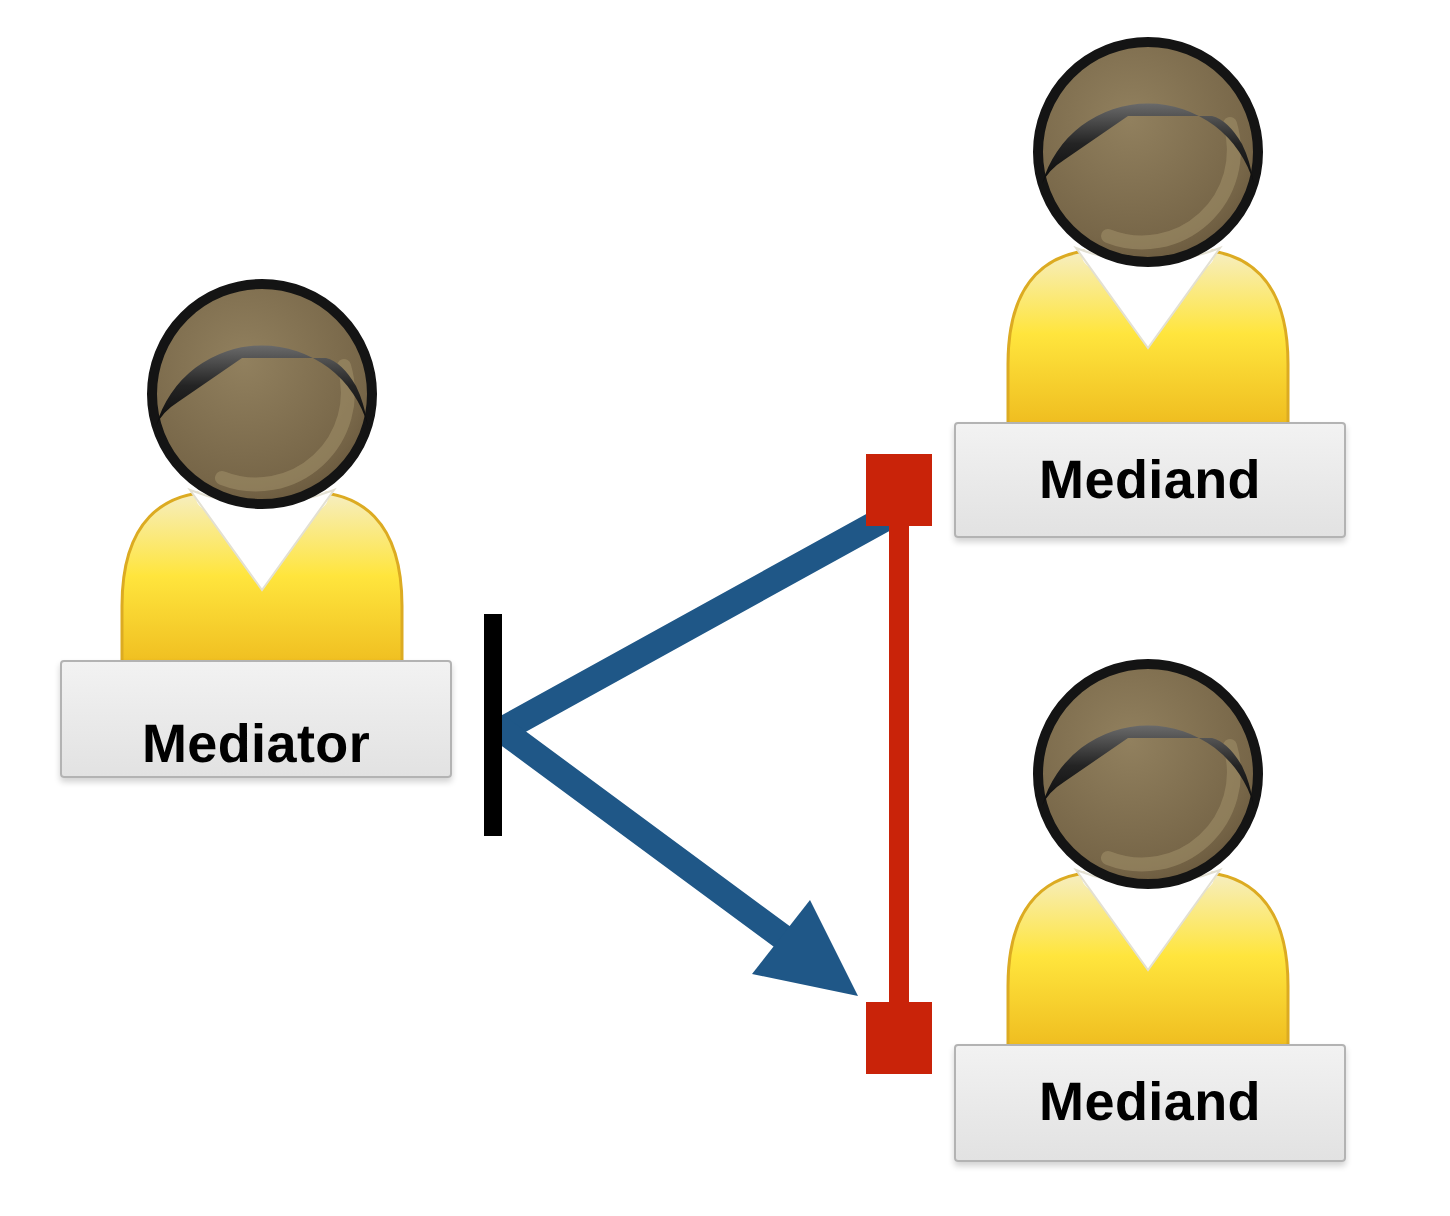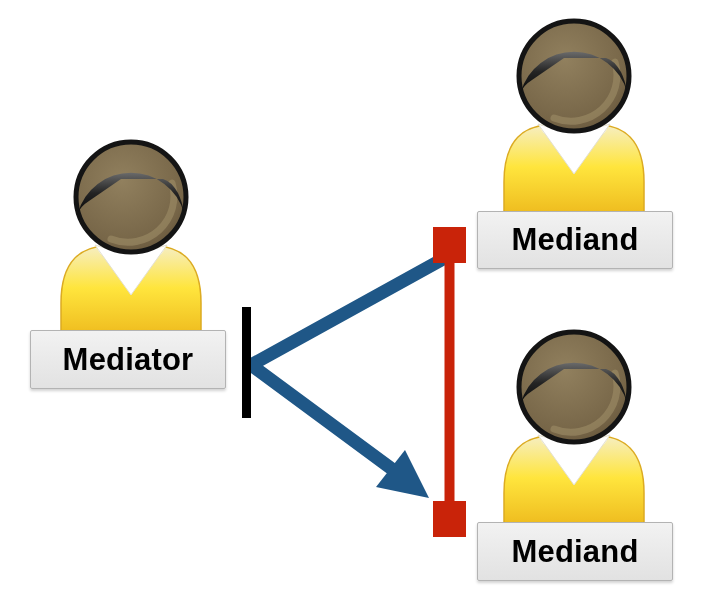--- a/index.html
+++ b/index.html
@@ -25,21 +25,21 @@
     position: absolute;
     display: flex;
     align-items: center;
     justify-content: center;
     background: linear-gradient(180deg, #f2f2f2 0%, #e9e9e9 55%, #e2e2e2 100%);
     border: 1px solid #b3b3b3;
     border-radius: 2px;
     box-shadow: 0 2px 3px rgba(0,0,0,0.18);
     color: #000000;
     font-weight: bold;
-    font-size: 31px;
+    font-size: 27px;
     letter-spacing: 0.2px;
   }
 </style>
 </head>
 <body>
 
 <div class="canvas">
 
   <div class="person" style="left:51px; top:139px;">
     <svg width="160" height="200" viewBox="0 0 160 200">
@@ -126,21 +126,21 @@
   <svg class="overlay" width="725" height="608" viewBox="0 0 725 608">
     <line x1="251" y1="365" x2="452" y2="254" stroke-width="13" stroke-linecap="round" stroke="#1f5787"></line>
     <line x1="251" y1="365" x2="396" y2="472" stroke-width="13" stroke-linecap="round" stroke="#1f5787"></line>
     <polygon points="429,498 376,487 405,450" fill="#1f5787"></polygon>
     <rect x="242" y="307" width="9" height="111" fill="#000000"></rect>
     <line x1="449.5" y1="245" x2="449.5" y2="519" stroke-width="10" stroke="#c92309"></line>
     <rect x="433" y="227" width="33" height="36" fill="#c92309"></rect>
     <rect x="433" y="501" width="33" height="36" fill="#c92309"></rect>
   </svg>
 
-  <div class="label" style="left:30px; top:330px; width:194px; height:57px;">
+  <div class="label" style="left:30px; top:330px; width:194px; height:57px;align-items:flex-end;">
     <span>Mediator</span>
   </div>
   <div class="label" style="left:477px; top:211px; width:194px; height:56px;">
     <span>Mediand</span>
   </div>
   <div class="label" style="left:477px; top:522px; width:194px; height:57px;">
     <span>Mediand</span>
   </div>
 
 </div>

